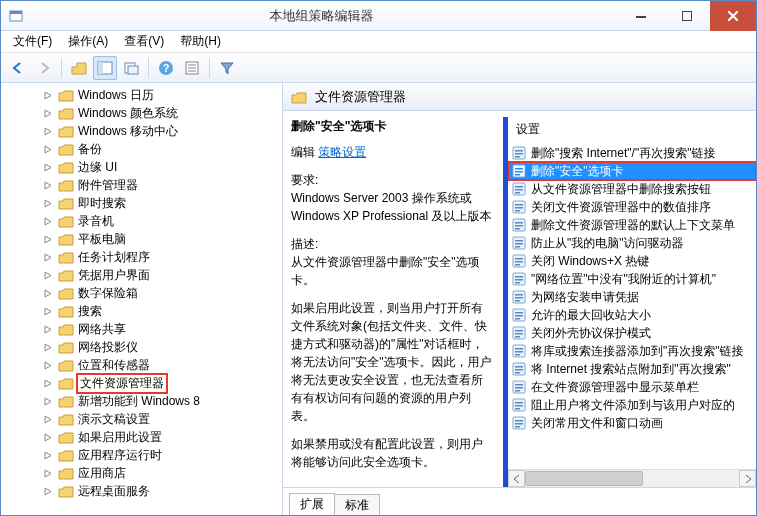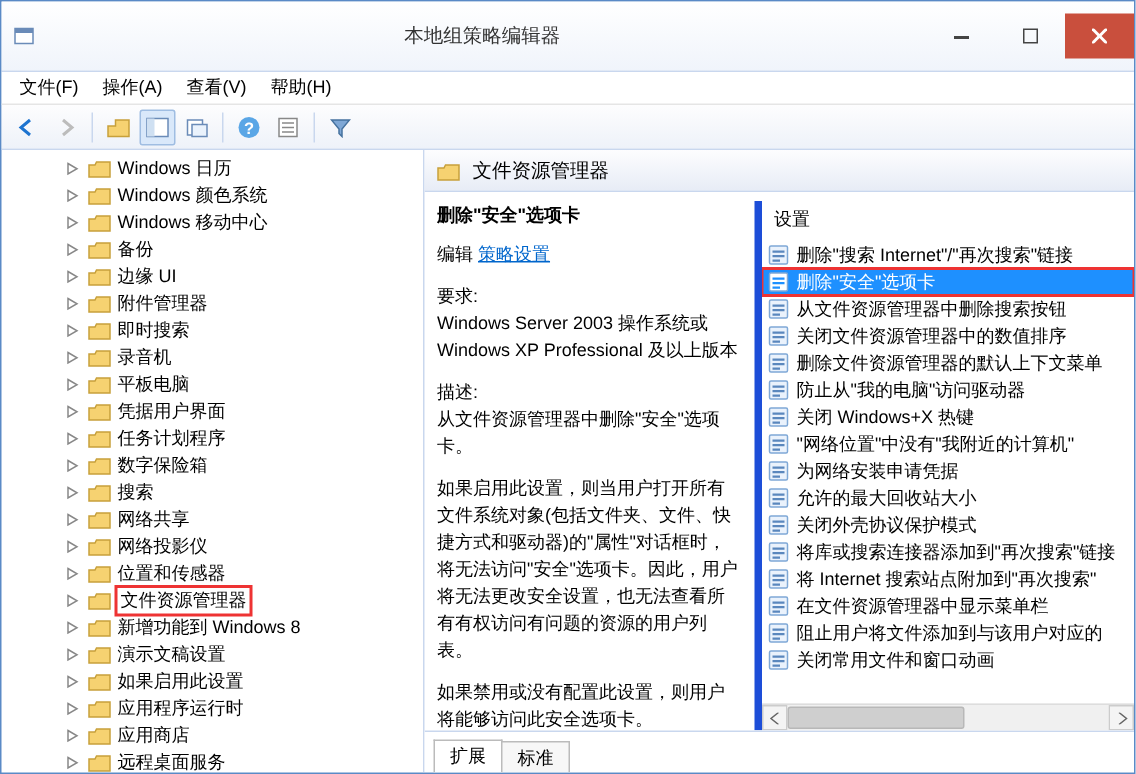--- a/index.html
+++ b/index.html
@@ -1,18 +1,18 @@
 <!DOCTYPE html>
 <html><head>
 <meta charset="utf-8">
 <style>
   * { box-sizing: border-box; margin: 0; padding: 0; }
   body { font-family: "Microsoft YaHei", "Segoe UI", Tahoma, sans-serif; font-size: 12px; background: #fff; width: 757px; height: 516px; overflow: hidden; display: flex; flex-direction: column; border: 1px solid #5a8ac6; }
   
-  .titlebar { height: 47px; background: linear-gradient(#fff,#f0f4fb); border-bottom: 1px solid #c9d7ee; display: flex; align-items: center; padding: 0 0 0 6px; }
+  .titlebar { height: 30px; background: linear-gradient(#fff,#f0f4fb); border-bottom: 1px solid #c9d7ee; display: flex; align-items: center; padding: 0 0 0 6px; }
   .titlebar .title { flex: 1; text-align: center; color: #333; font-size: 13px; }
   .titlebar .icon-slot { width: 18px; height:18px; display:flex; align-items:center; justify-content:center;}
   .winbtns { display: flex; }
   .winbtn { width: 46px; height: 30px; display: flex; align-items: center; justify-content: center; background: transparent; border:none;}
   .winbtn.close { background: #c94f3d; color: #fff; }
   .winbtn svg {display:block;}
   
   .menubar { height: 22px; display: flex; align-items: flex-start; padding: 0 4px; background:#fff; border-bottom:1px solid #e5e5e5;}
   .menubar .menuitem { padding: 2px 8px; color: #000; }
   
@@ -254,32 +254,32 @@
       </div>
       <div class="tree-row">
         <span class="exp">
           <svg width="9" height="9">
             <path d="M1 1 L7 4.5 L1 8 Z" fill="#fff" stroke="#888"></path>
           </svg>
         </span>
         <span class="folder"><svg width="16" height="14">
             <path d="M1 5 L5 5 L6 3 L15 3 L15 13 L1 13 Z" fill="#f6d271" stroke="#c7a03b"></path>
           </svg></span>
+        <span class="label">任务计划程序</span>
+      </div>
+      <div class="tree-row">
+        <span class="exp">
+          <svg width="9" height="9">
+            <path d="M1 1 L7 4.5 L1 8 Z" fill="#fff" stroke="#888"></path>
+          </svg>
+        </span>
+        <span class="folder"><svg width="16" height="14">
+            <path d="M1 5 L5 5 L6 3 L15 3 L15 13 L1 13 Z" fill="#f6d271" stroke="#c7a03b"></path>
+          </svg></span>
         <span class="label">凭据用户界面</span>
-      </div>
-      <div class="tree-row">
-        <span class="exp">
-          <svg width="9" height="9">
-            <path d="M1 1 L7 4.5 L1 8 Z" fill="#fff" stroke="#888"></path>
-          </svg>
-        </span>
-        <span class="folder"><svg width="16" height="14">
-            <path d="M1 5 L5 5 L6 3 L15 3 L15 13 L1 13 Z" fill="#f6d271" stroke="#c7a03b"></path>
-          </svg></span>
-        <span class="label">任务计划程序</span>
       </div>
       <div class="tree-row">
         <span class="exp">
           <svg width="9" height="9">
             <path d="M1 1 L7 4.5 L1 8 Z" fill="#fff" stroke="#888"></path>
           </svg>
         </span>
         <span class="folder"><svg width="16" height="14">
             <path d="M1 5 L5 5 L6 3 L15 3 L15 13 L1 13 Z" fill="#f6d271" stroke="#c7a03b"></path>
           </svg></span>

